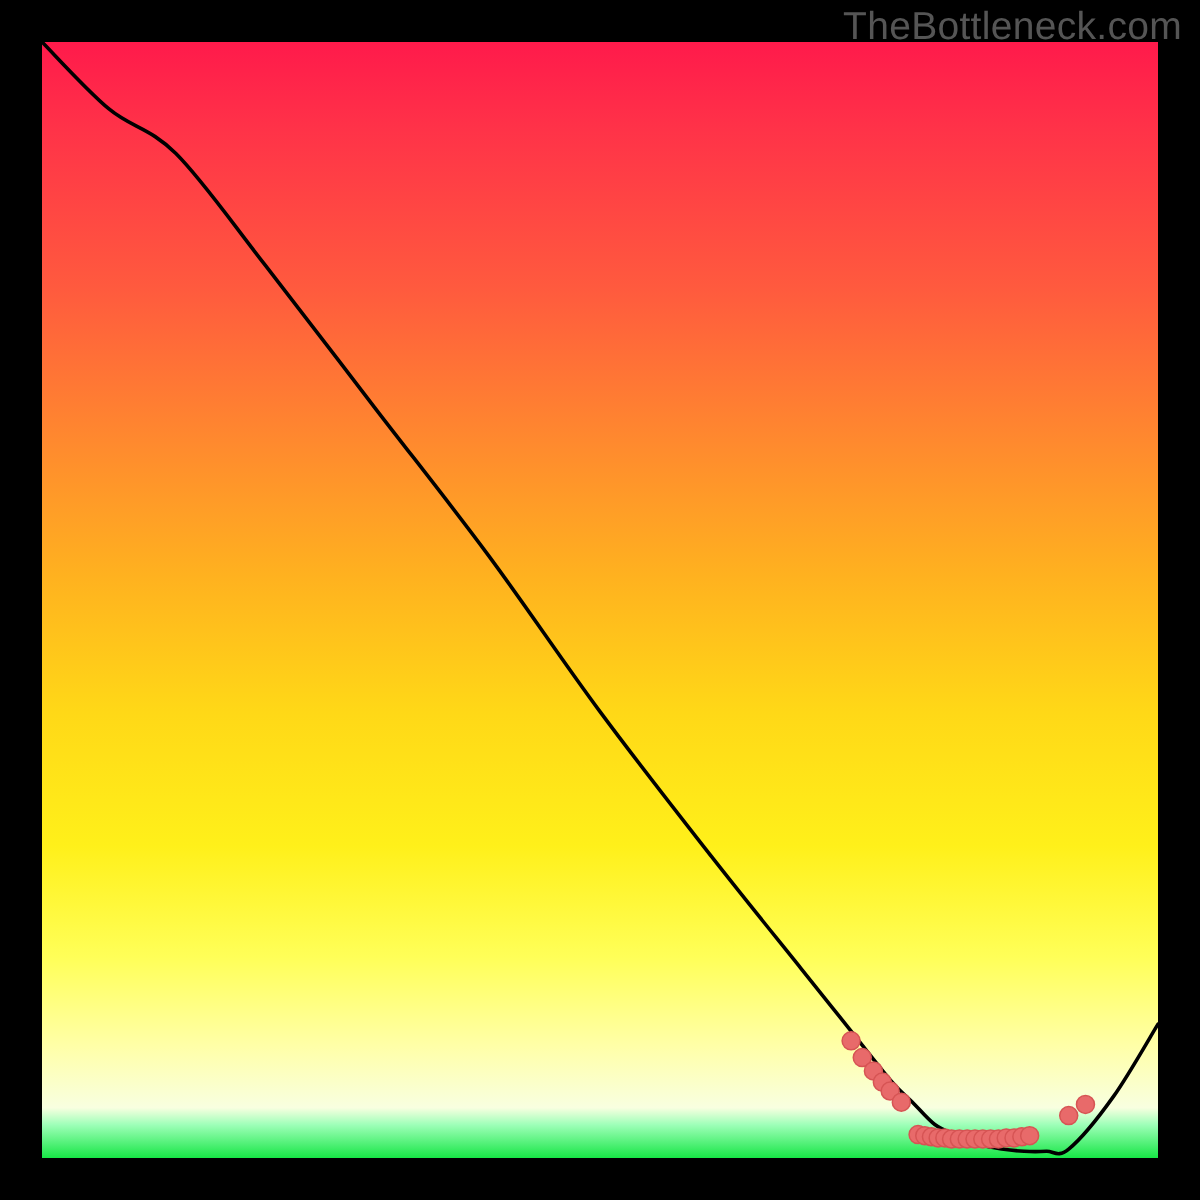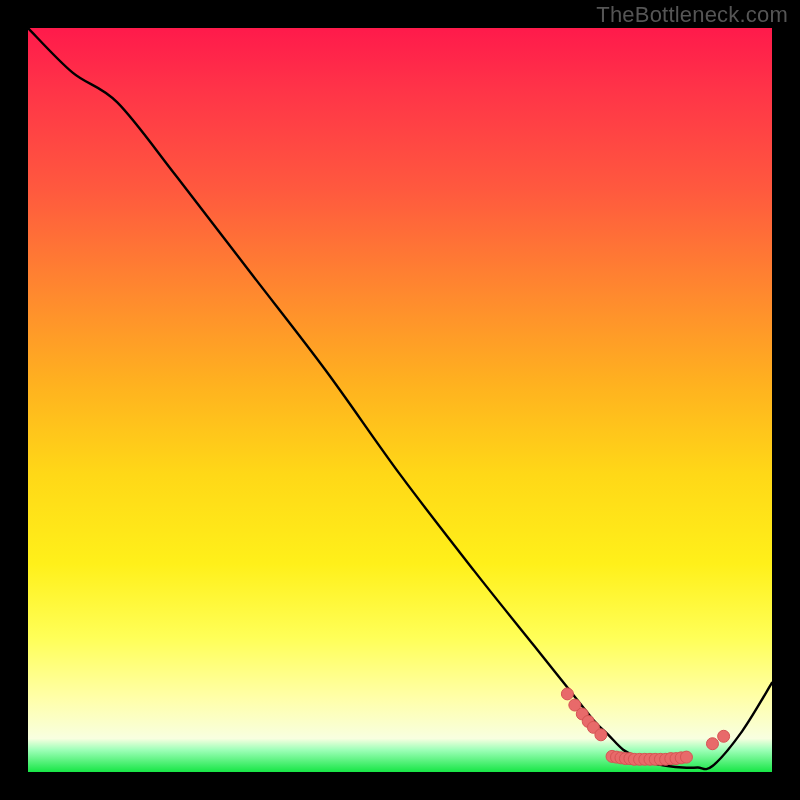--- a/index.html
+++ b/index.html
@@ -15,21 +15,21 @@
     position: relative;
     width: 800px;
     height: 800px;
     background: #000;
   }
   .watermark {
     position: absolute;
     top: 2px;
     right: 12px;
     color: #555;
-    font-size: 22px;
+    font-size: 26px;
     letter-spacing: 0.2px;
     font-weight: 500;
   }
   .plot {
     position: absolute;
     left: 28px;
     top: 28px;
     width: 744px;   
     height: 744px;
   }

